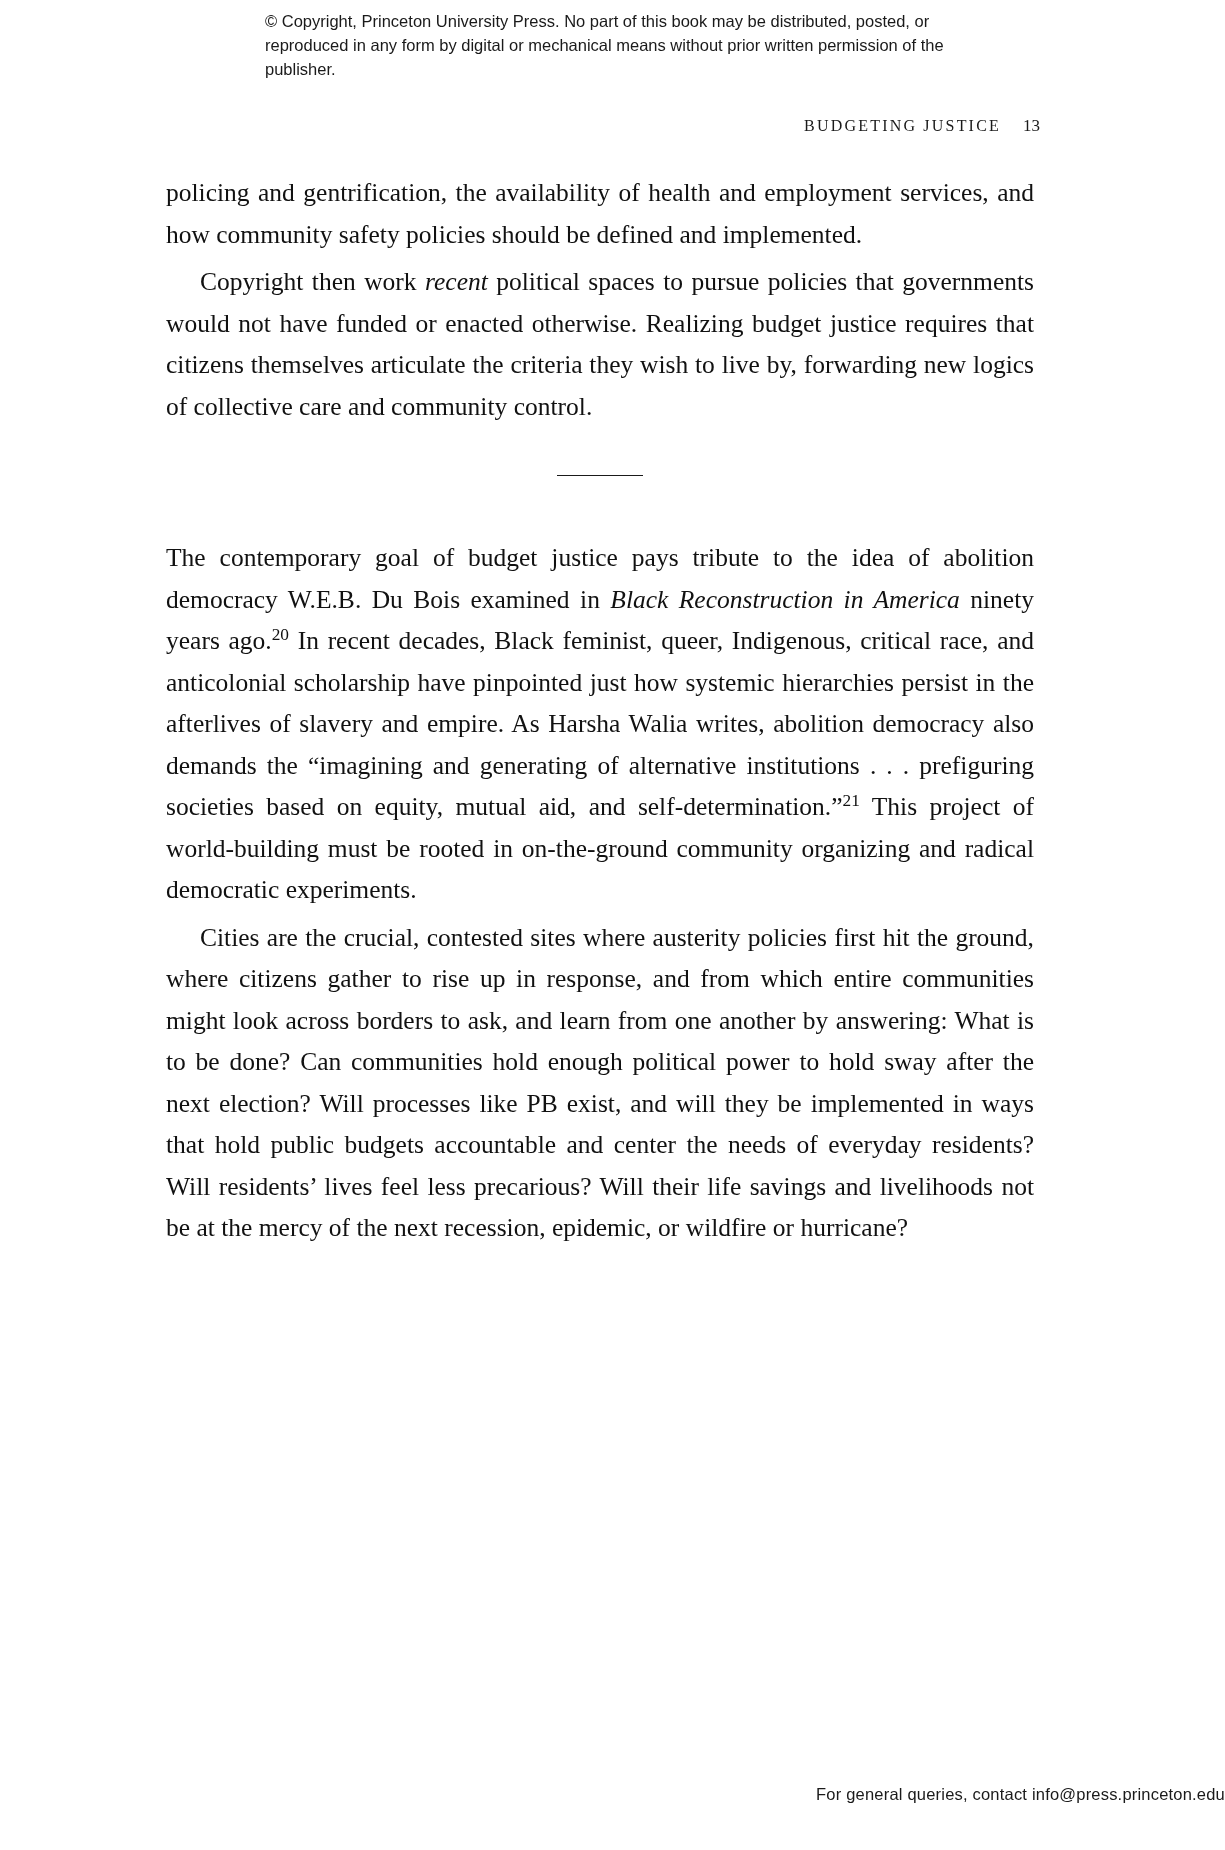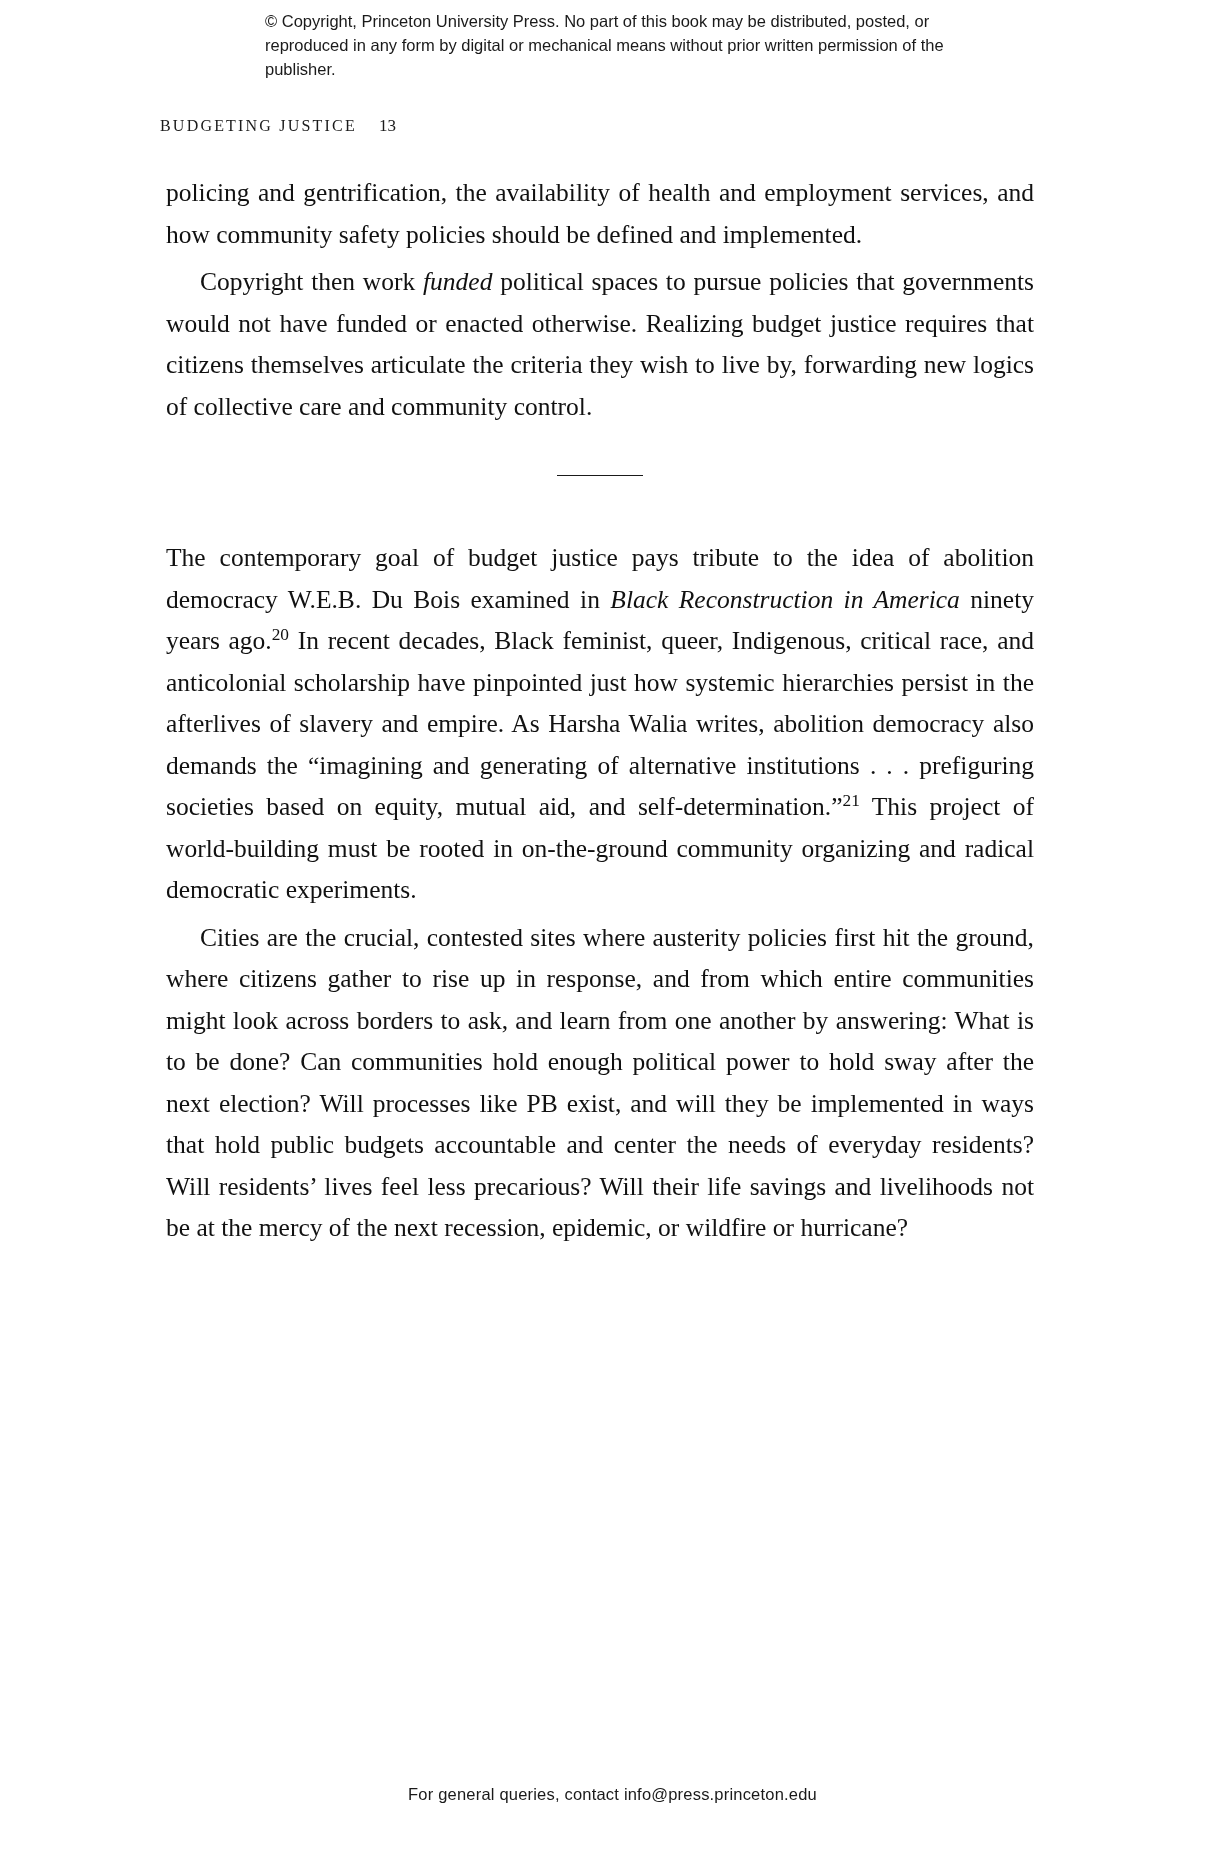--- a/index.html
+++ b/index.html
@@ -26,20 +26,21 @@
     line-height: 1.45;
     color: #1a1a1a;
     text-align: left;
   }
 
   .running-head {
     position: absolute;
     top: 116px;
     left: 160px;
     width: 880px;
+    text-align: right;
     font-family: "Liberation Serif", serif;
     font-size: 16px;
     letter-spacing: 2.2px;
     color: #1a1a1a;
   }
   .running-head .page-number {
     letter-spacing: 0;
     margin-left: 22px;
     font-size: 17px;
   }
@@ -84,41 +85,41 @@
     top: 20px;
     width: 86px;
     border-top: 1.4px solid #1a1a1a;
   }
 
   .footer-note {
     position: absolute;
     bottom: 46px;
     left: 0;
     width: 100%;
-    text-align: center;
+    text-align: right;
     font-family: "Liberation Sans", sans-serif;
     font-size: 16.5px;
     color: #1a1a1a;
     letter-spacing: 0.2px;
   }
 </style>
 </head>
 <body>
 
 <div class="copyright-notice">© Copyright, Princeton University Press. No part of this book may be distributed, posted, or reproduced in any form by digital or mechanical means without prior written permission of the publisher.</div>
 
 <div class="running-head">
   <span>BUDGETING JUSTICE</span><span class="page-number">13</span>
 </div>
 
 <div class="page-body">
 
   <p>policing and gentrification, the availability of health and employment services, and how community safety policies should be defined and implemented.</p>
 
-  <p class="indent"><span>Copyright then work </span><em>funded</em><span> political spaces to pursue policies that governments would not have funded or enacted otherwise. Realizing budget justice requires that citizens themselves articulate the criteria they wish to live by, forwarding new logics of collective care and community control.</span></p>
+  <p class="indent"><span>Copyright then work </span><em>recent</em><span> political spaces to pursue policies that governments would not have funded or enacted otherwise. Realizing budget justice requires that citizens themselves articulate the criteria they wish to live by, forwarding new logics of collective care and community control.</span></p>
 
   <div class="section-break">
     <div class="rule"></div>
   </div>
 
   <p><span>The contemporary goal of budget justice pays tribute to the idea of abolition democracy W.E.B. Du Bois examined in </span><em>Black Reconstruction in America</em><span> ninety years ago.</span><span class="sup">20</span><span> In recent decades, Black feminist, queer, Indigenous, critical race, and anticolonial scholarship have pinpointed just how systemic hierarchies persist in the afterlives of slavery and empire. As Harsha Walia writes, abolition democracy also demands the “imagining and generating of alternative institutions . . . prefiguring societies based on equity, mutual aid, and self-determination.”</span><span class="sup">21</span><span> This project of world-building must be rooted in on-the-ground community organizing and radical democratic experiments.</span></p>
 
   <p class="indent">Cities are the crucial, contested sites where austerity policies first hit the ground, where citizens gather to rise up in response, and from which entire communities might look across borders to ask, and learn from one another by answering: What is to be done? Can communities hold enough political power to hold sway after the next election? Will processes like PB exist, and will they be implemented in ways that hold public budgets accountable and center the needs of everyday residents? Will residents’ lives feel less precarious? Will their life savings and livelihoods not be at the mercy of the next recession, epidemic, or wildfire or hurricane?</p>
 
 

